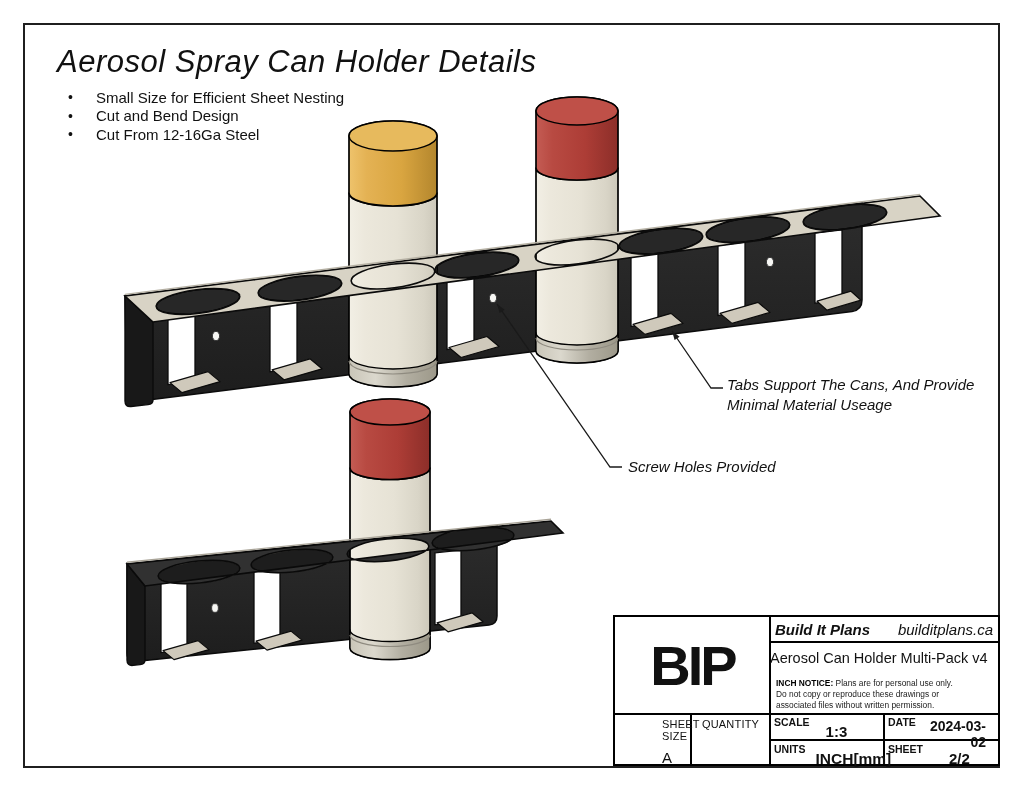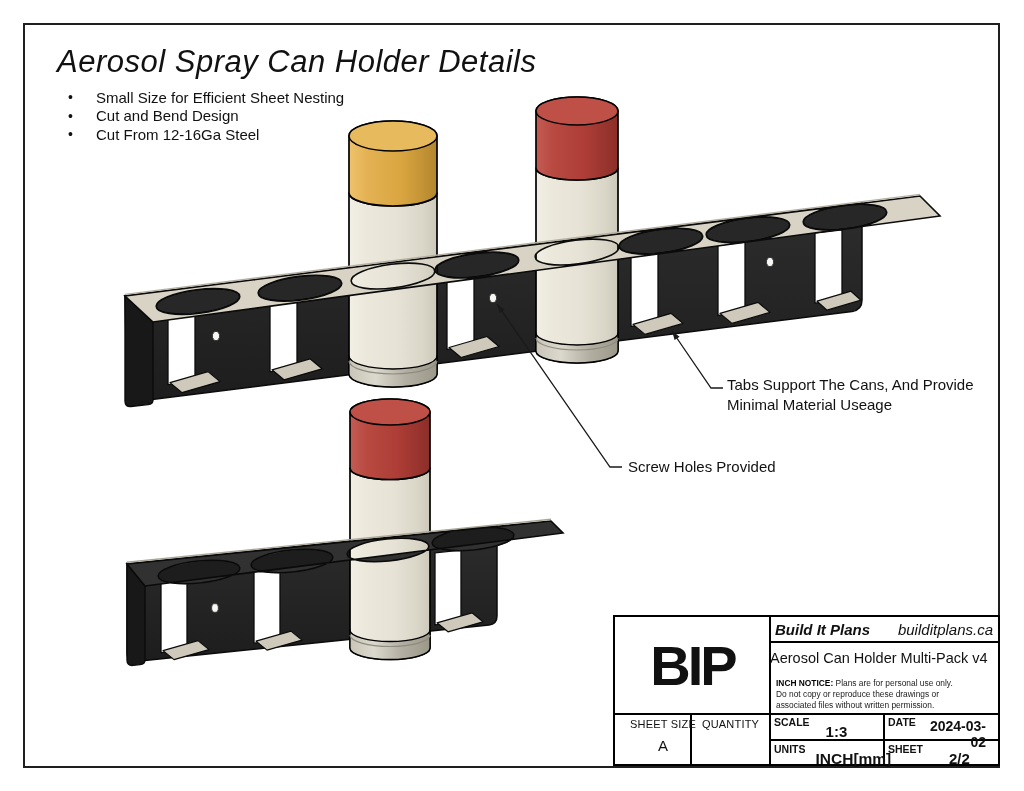--- a/index.html
+++ b/index.html
@@ -5,30 +5,30 @@
   html,body{margin:0;padding:0;width:1024px;height:791px;background:#fff;overflow:hidden;
     font-family:"Liberation Sans", sans-serif;color:#111;}
   .abs{position:absolute;}
   #stage{position:relative;width:1024px;height:791px;background:#fff;}
   #page-border{left:23px;top:23px;width:977px;height:745px;border:2px solid #1f1f1f;box-sizing:border-box;}
   #drawing-svg{left:0;top:0;width:1024px;height:791px;}
   #sheet-title{left:57px;top:44px;font-size:31px;font-style:italic;letter-spacing:.5px;white-space:nowrap;}
   #bullet-list{left:60px;top:88px;font-size:15px;}
   .bullet-row{display:flex;height:18.5px;align-items:center;}
   .bullet-dot{width:28px;text-align:left;padding-left:8px;font-size:14px;}
-  .note{font-size:15px;line-height:20px;white-space:nowrap;}
+  .note{font-size:15px;line-height:20px;white-space:nowrap;font-style:italic;}
   #note-tabs{left:727px;top:375px;}
   #note-screw{left:628px;top:457px;}
   
   #title-block{left:613px;top:615px;width:387px;height:151px;border:2px solid #000;box-sizing:border-box;background:#fff;}
   .tb-line{position:absolute;background:#000;}
   .tb-cell{position:absolute;box-sizing:border-box;}
   #bip-cell{left:0;top:0;width:155px;height:97px;display:flex;align-items:center;justify-content:center;}
   #bip-logo{font-size:56px;font-weight:800;letter-spacing:-3px;}
-  #sheet-size-cell{left:0;top:97px;width:96px;height:50px;text-align:center;}
+  #sheet-size-cell{left:0;top:97px;width:96px;height:50px;text-align:left;padding-left:47px;}
   #quantity-cell{left:76px;top:97px;width:79px;height:33px;text-align:center;}
   .tb-label{font-size:11px;letter-spacing:.2px;}
   .tb-label-sm{font-size:10.5px;}
   .tb-value{font-size:15px;}
   #brand-row{left:155px;top:0;width:228px;height:25px;display:flex;align-items:center;justify-content:space-between;padding:0 5px;}
   #brand-name{font-size:15px;font-style:italic;font-weight:700;}
   #brand-site{font-size:15px;font-style:italic;}
   #dwg-title-cell{left:155px;top:25px;width:188px;height:72px;}
   #dwg-title{margin-top:8px;text-align:center;font-size:14.5px;white-space:nowrap;}
   #legal{position:absolute;left:6px;right:4px;bottom:3px;font-size:8.4px;line-height:1.32;color:#222;}

